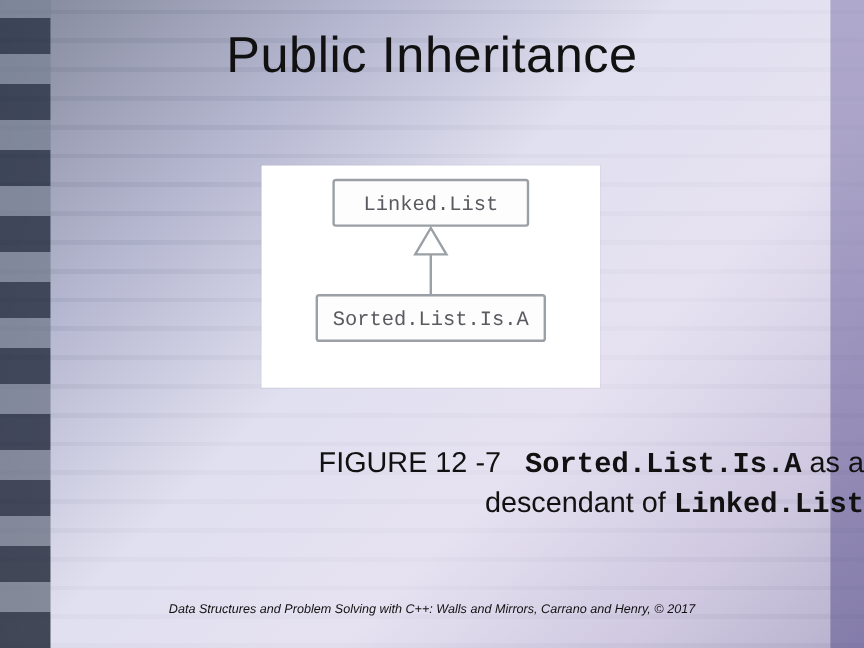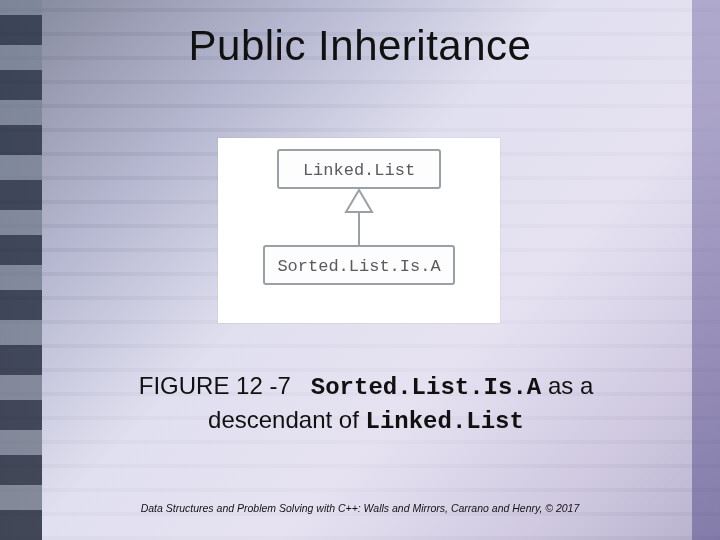--- a/index.html
+++ b/index.html
@@ -68,21 +68,21 @@
   }
   .diagram-panel svg {
     display: block;
     width: 100%;
     height: 100%;
   }
   .caption {
     position: absolute;
     top: 370px;
     left: 0; right: 0;
-    text-align: center;
+    text-align: right;
     font-size: 24px;
     line-height: 1.35;
     color: #111;
     padding-left: 12px;
   }
   .mono {
     font-family: "Courier New", Courier, monospace;
     font-weight: bold;
   }
   .footer {

